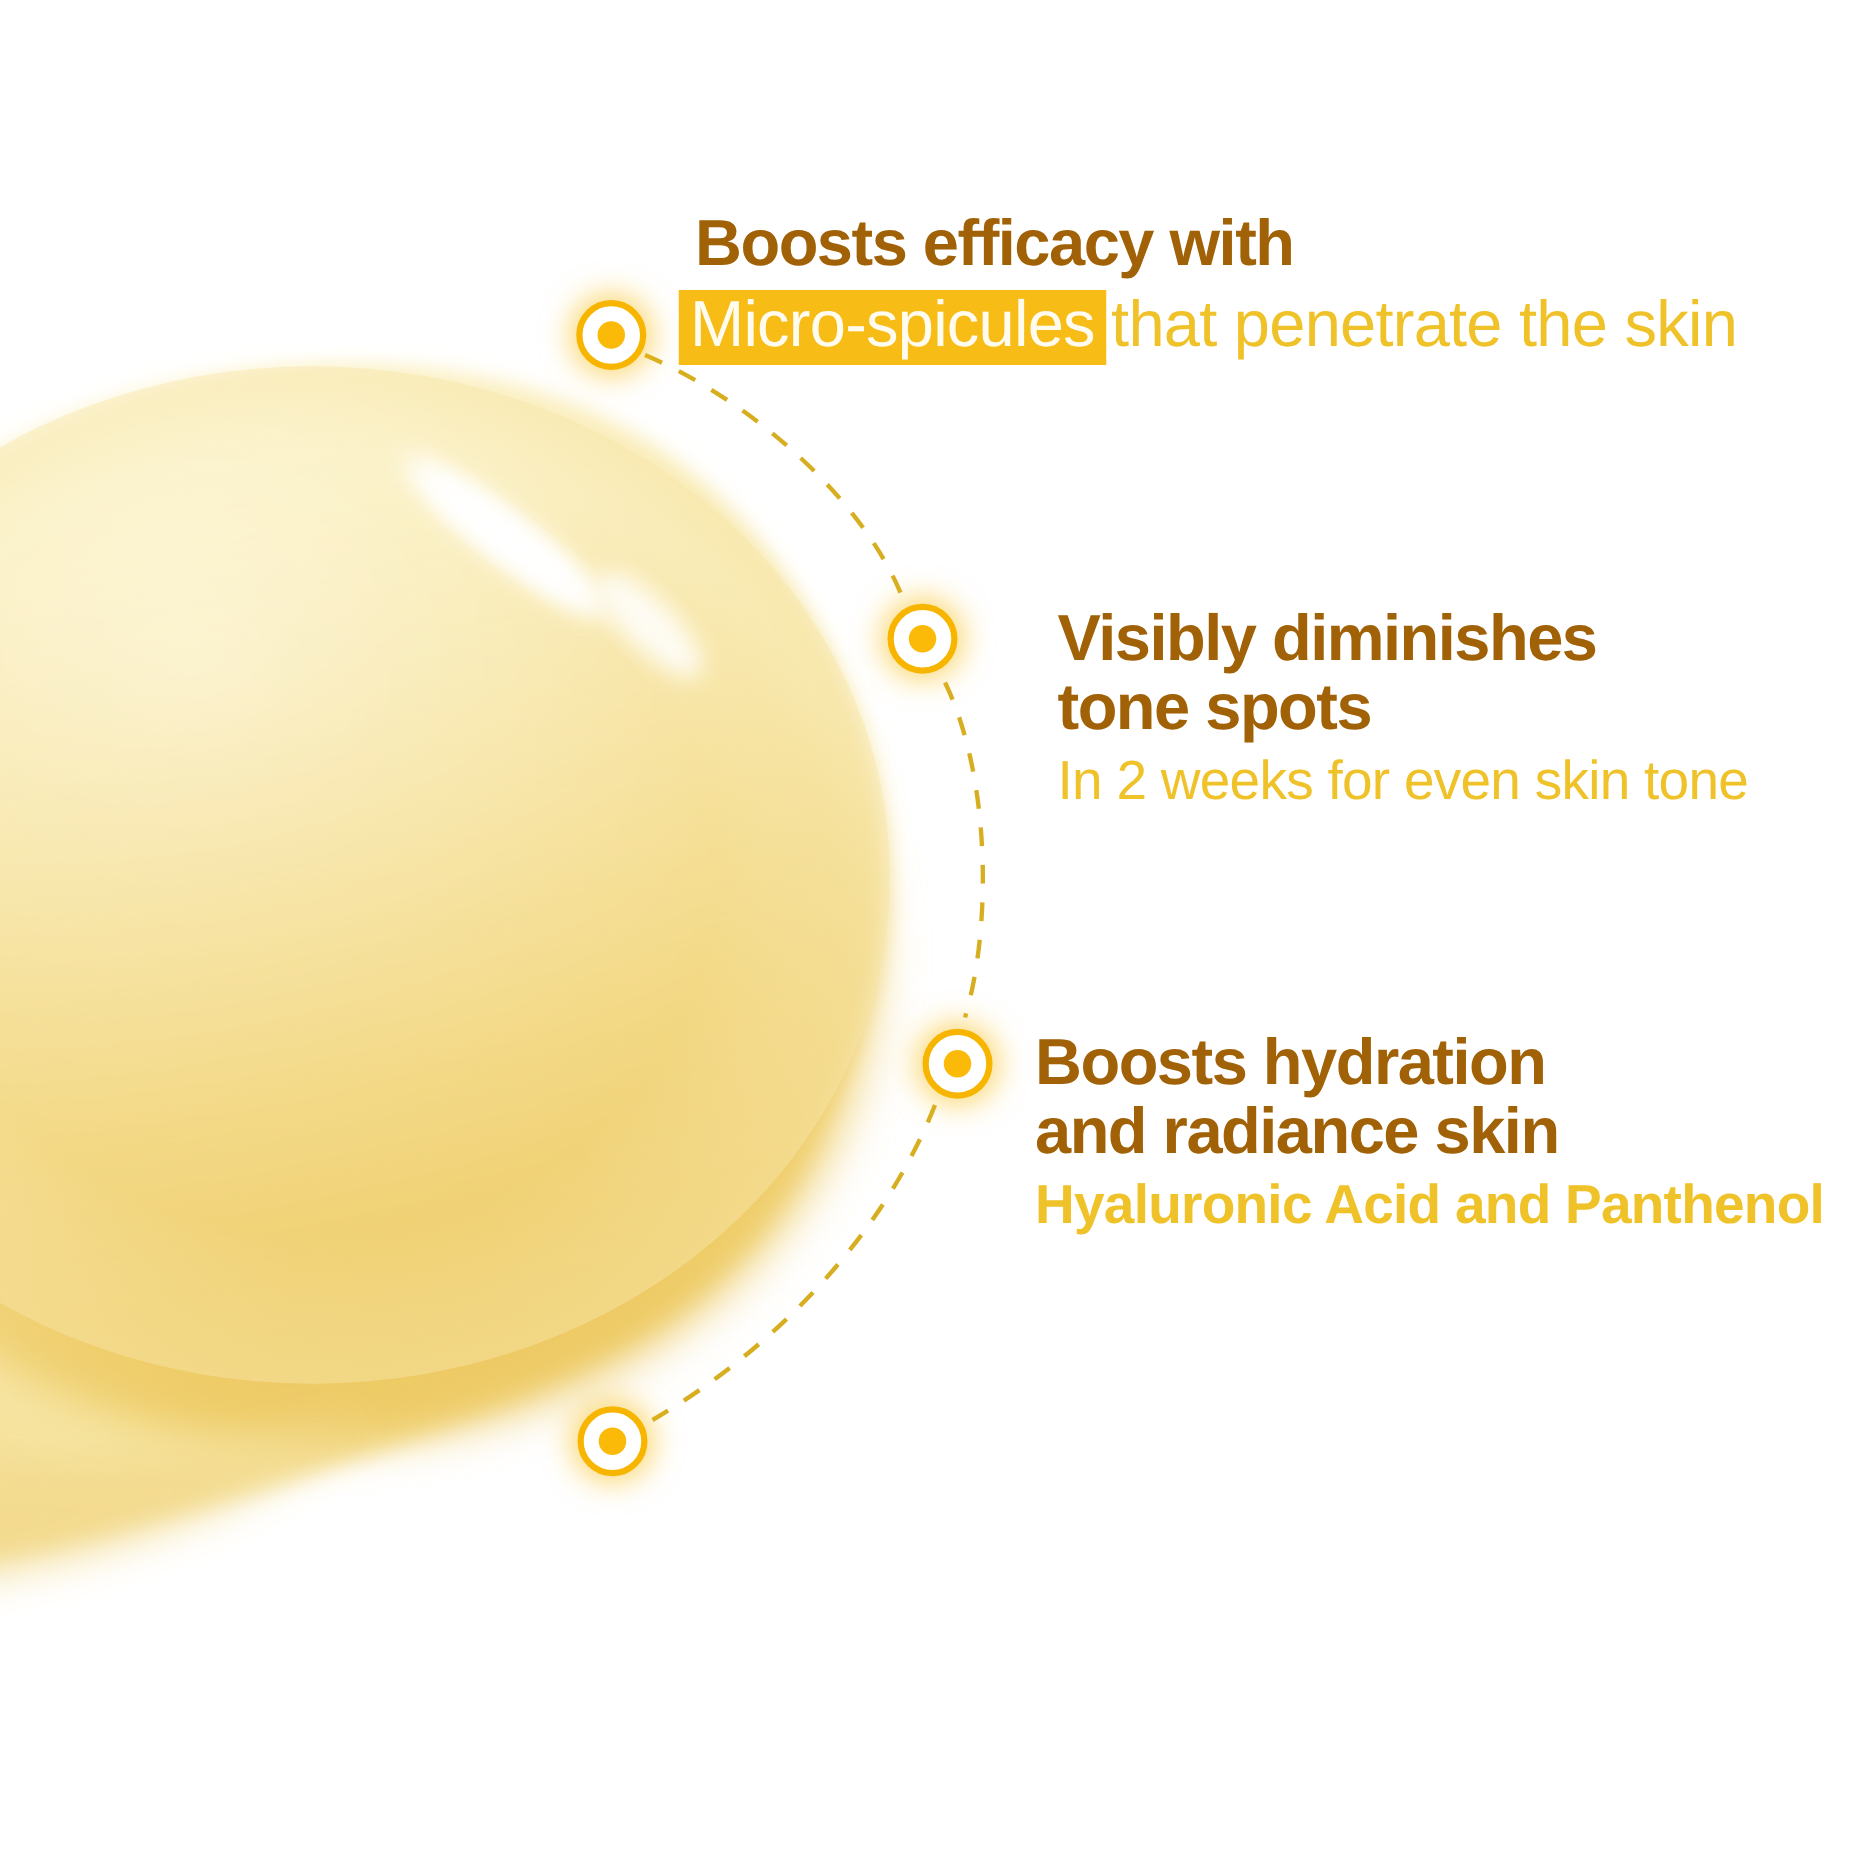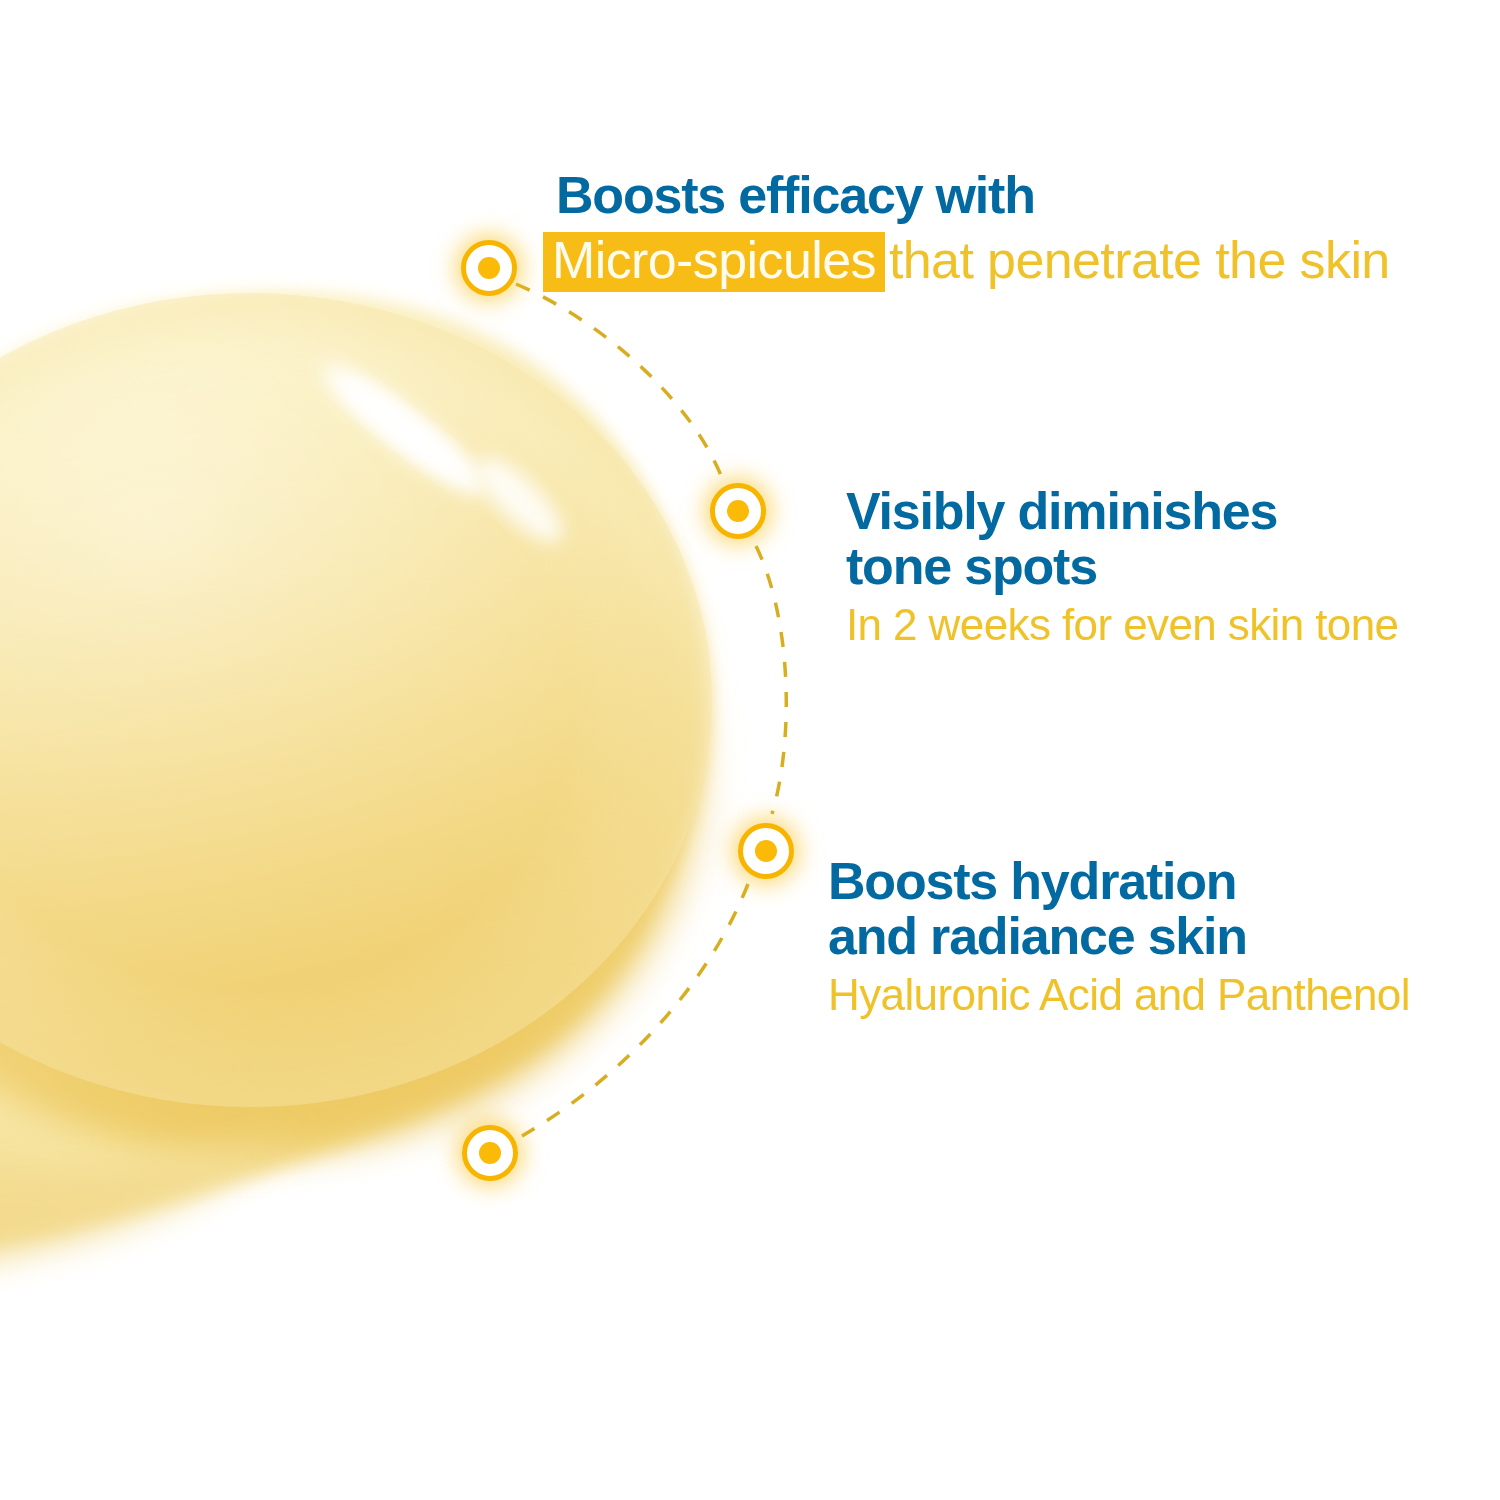--- a/index.html
+++ b/index.html
@@ -53,21 +53,21 @@
     border-radius: 50%;
     background: #FBBA07;
   }
 
   
   .callout {
     position: absolute;
   }
   .line-bold {
     font-weight: bold;
-    color: #0369a1;
+    color: #a16207;
     font-size: 52px;
     line-height: 1.06;
     letter-spacing: -1.2px;
     white-space: nowrap;
   }
   .line-yellow {
     color: #F0C22A;
     font-size: 44px;
     line-height: 1.12;
     letter-spacing: -0.6px;
@@ -180,20 +180,20 @@
       <span class="hl">Micro-spicules</span><span>that penetrate the skin</span>
     </div>
   </div>
 
   <div class="callout" style="left:846px; top:484px;">
     <div class="line-bold">Visibly diminishes</div>
     <div class="line-bold">tone spots</div>
     <div class="line-yellow" style="margin-top:6px;">In 2 weeks for even skin tone</div>
   </div>
 
-  <div class="callout" style="left:828px; top:823px;margin-top:31px;">
+  <div class="callout" style="left:828px; top:823px;">
     <div class="line-bold">Boosts hydration</div>
     <div class="line-bold">and radiance skin</div>
-    <div class="line-yellow" style="margin-top:6px;">Hyaluronic Acid and Panthenol</div>
+    <div class="line-yellow" style="margin-top:6px;font-weight:bold;">Hyaluronic Acid and Panthenol</div>
   </div>
 
 
 </div>
 
 </body></html>

